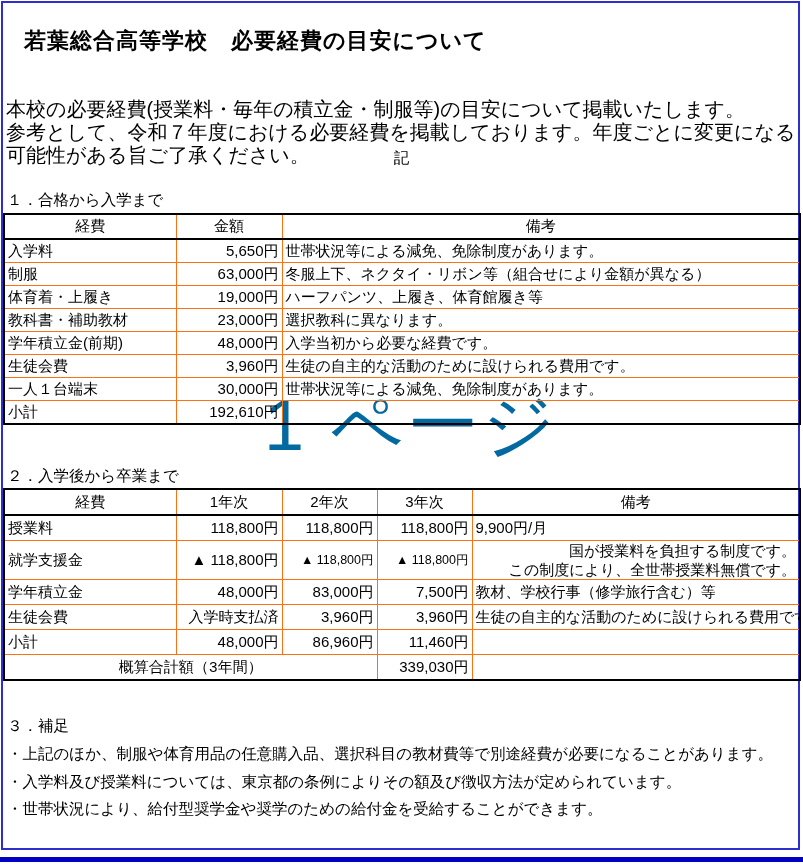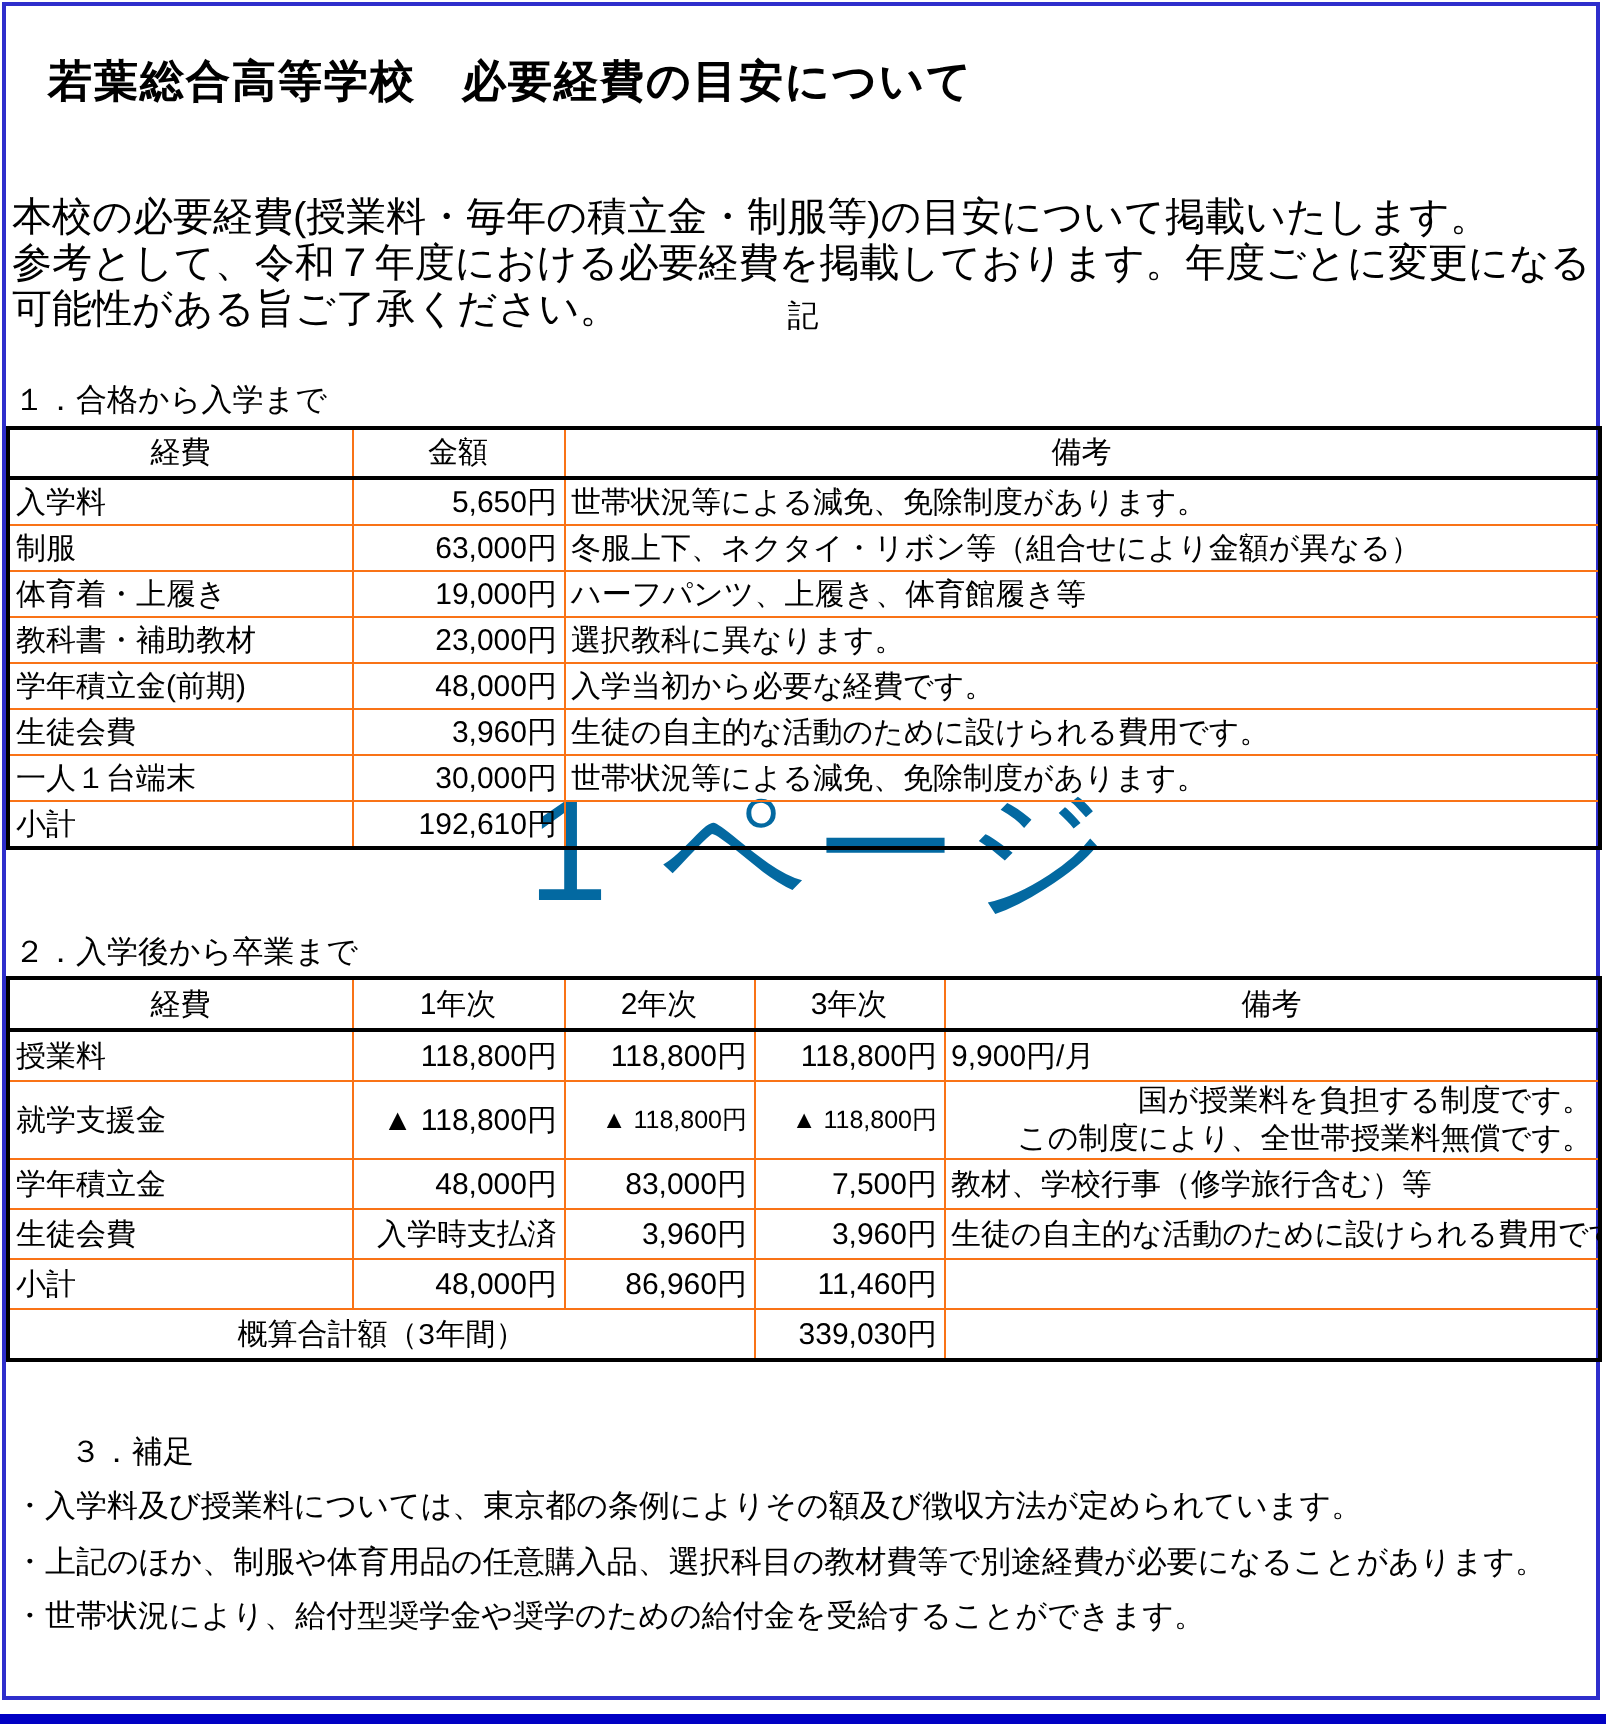--- a/index.html
+++ b/index.html
@@ -18,21 +18,21 @@
   }
   .doc-title {
     position:absolute; top:26px; left:0; width:100%;
     font-weight:bold; font-size:22px; letter-spacing:1px;margin-left:24px;
   }
   .intro { position:absolute; top:98px; left:6px; right:4px; font-size:20px; line-height:23px; }
   .ki { position:absolute; top:148px; left:0; width:100%; text-align:center; font-size:15.5px; }
   .sec-heading { position:absolute; left:7px; font-size:15.5px; }
   #s1-heading { top:190px; }
   #s2-heading { top:466px; }
-  #s3-heading { top:716px;margin-left:28px; }
+  #s3-heading { top:716px; }
   .watermark {
     position:absolute; left:264px; top:378px;
     font-size:72px; color:#0369a1; letter-spacing:3px; white-space:nowrap;
   }
   table.fee-table {
     position:absolute; left:3px; width:796px;
     border-collapse:collapse; table-layout:fixed; background:transparent;
     border:2px solid #000;
   }
   #table1 { top:213px; }
@@ -190,19 +190,19 @@
       <td class="total-label" colspan="3">概算合計額（3年間）</td>
       <td class="amount">339,030円</td>
       <td class="remarks"></td>
     </tr>
   </tbody>
     </table>
 
   <div id="s3-heading" class="sec-heading">３．補足</div>
 
   <div class="notes">
+    <div>・上記のほか、制服や体育用品の任意購入品、選択科目の教材費等で別途経費が必要になることがあります。</div>
     <div>・入学料及び授業料については、東京都の条例によりその額及び徴収方法が定められています。</div>
-    <div>・上記のほか、制服や体育用品の任意購入品、選択科目の教材費等で別途経費が必要になることがあります。</div>
     <div>・世帯状況により、給付型奨学金や奨学のための給付金を受給することができます。</div>
   </div>
 
   <div class="bottom-bar"></div>
 </div>
 
 </body></html>

